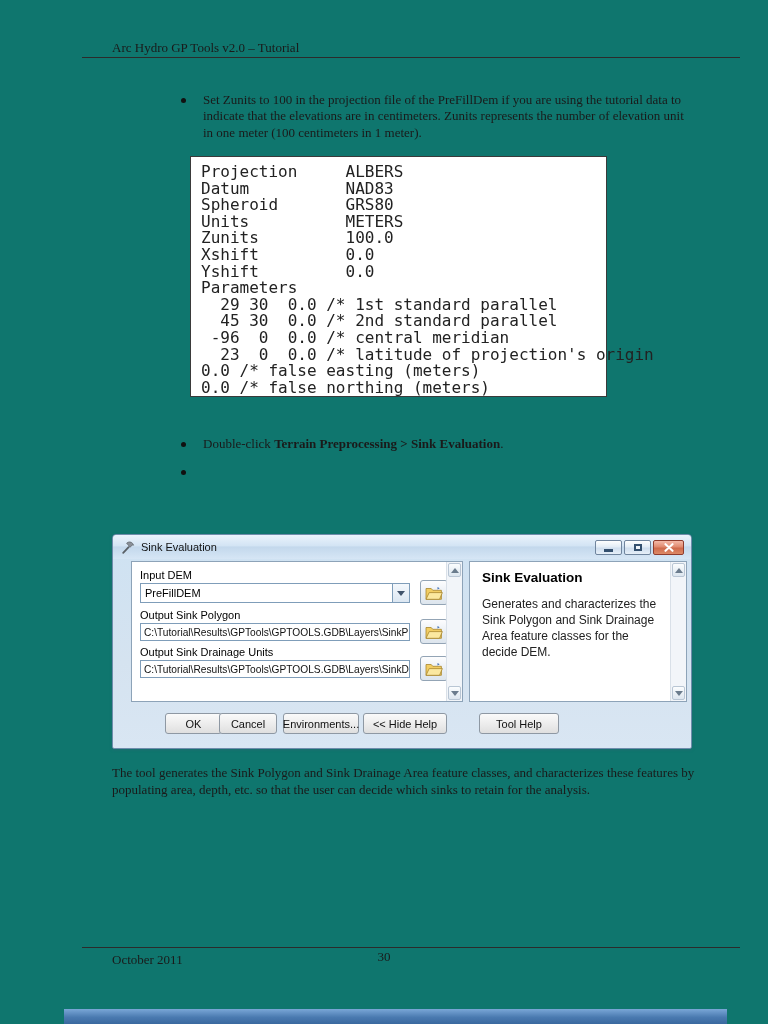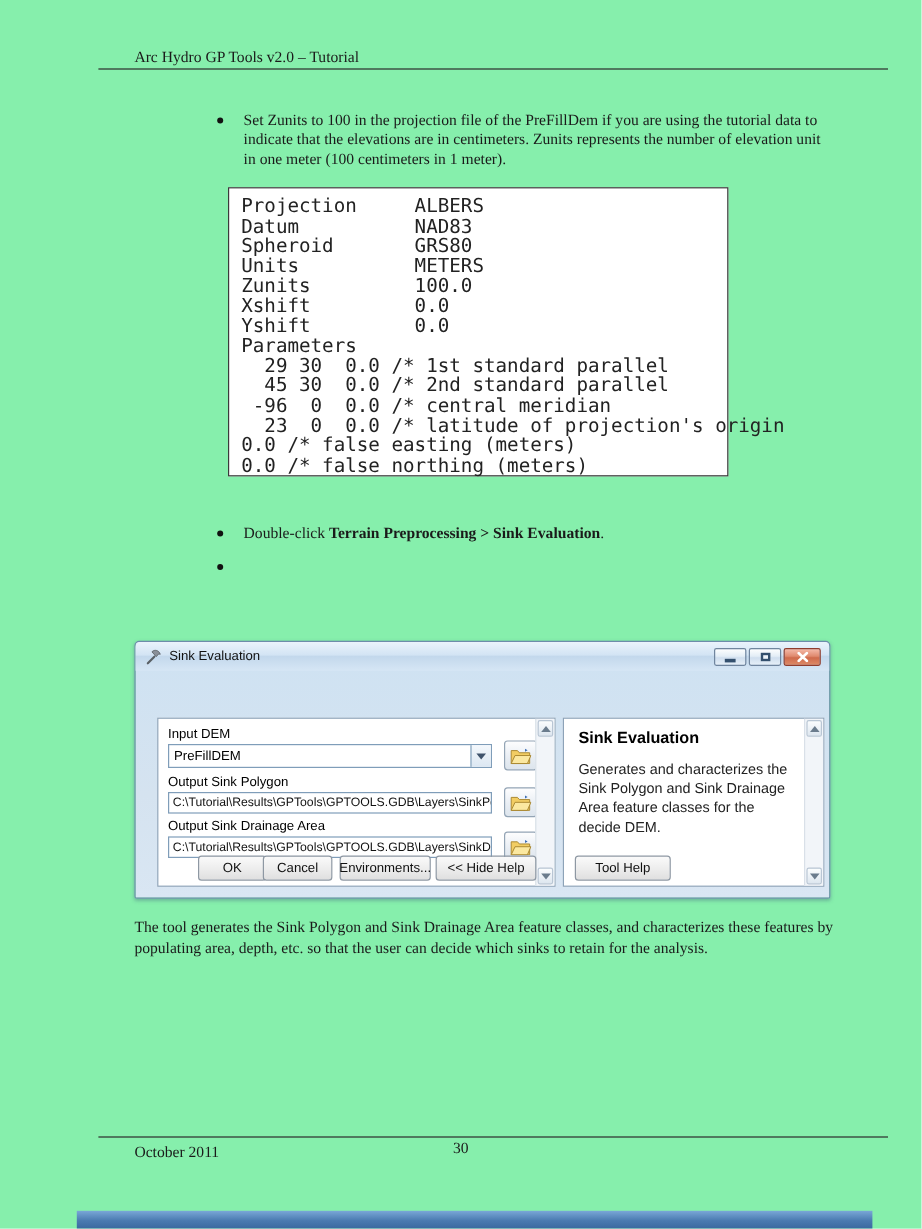--- a/index.html
+++ b/index.html
@@ -1,16 +1,16 @@
 <!DOCTYPE html>
 <html><head>
 <meta charset="utf-8">
 <style>
   html,body{margin:0;padding:0;background:#ffffff;}
-  #page{position:relative;width:768px;height:1024px;background:#86efac;overflow:hidden;
+  #page{position:relative;width:768px;height:1024px;background:#0f766e;overflow:hidden;
         font-family:"Liberation Serif",serif;color:#1a1a1a;}
   .abs{position:absolute;}
 
   
   .header-text{left:112px;top:40px;font-size:13px;}
   .header-rule{left:82px;top:57px;width:658px;border-top:1.6px solid #2b2b2b;height:0;}
   .footer-rule{left:82px;top:947px;width:658px;border-top:1.6px solid #2b2b2b;height:0;}
   .footer-date{left:112px;top:952px;font-size:13px;}
   .footer-page{left:0;top:949px;width:768px;text-align:center;font-size:13px;}
 
@@ -40,21 +40,21 @@
   .winbtns{position:absolute;right:7px;top:5px;display:flex;gap:2px;}
   .winbtn{height:15px;border:1px solid #70859e;border-radius:2px;display:flex;
           align-items:center;justify-content:center;box-sizing:border-box;
           background:linear-gradient(180deg,#fdfefe 0%,#e3edf6 45%,#cfdeee 55%,#e6eff8 100%);}
   .winbtn.min,.winbtn.max{width:27px;}
   .winbtn.close{width:31px;border-color:#8f3c2d;
           background:linear-gradient(180deg,#f4b9a8 0%,#e08a6f 45%,#cf6a4c 55%,#dd8a66 100%);}
   .min-glyph{width:9px;height:3px;background:#34506e;margin-top:6px;}
   .max-glyph{width:8px;height:7px;box-sizing:border-box;border:2px solid #34506e;background:#eef4fa;}
 
-  .panel{position:absolute;background:#fff;border:1px solid #8da3b8;box-sizing:border-box;margin-top:37px;}
+  .panel{position:absolute;background:#fff;border:1px solid #8da3b8;box-sizing:border-box;}
   .form-panel{left:18px;top:26px;width:332px;height:141px;}
   .help-panel{left:356px;top:26px;width:218px;height:141px;}
 
   .fld-label{position:absolute;font-size:11px;color:#000;}
   .textfield{position:absolute;height:18px;border:1px solid #7f9db9;background:#fff;
              font-size:10.2px;line-height:16px;padding:1px 3px;box-sizing:border-box;
              white-space:nowrap;overflow:hidden;color:#111;}
   .combo{position:absolute;left:8px;top:21px;width:270px;height:20px;border:1px solid #7f9db9;
          background:#fff;box-sizing:border-box;}
   .combo-text{position:absolute;left:4px;top:3px;font-size:11px;}
@@ -168,21 +168,21 @@
       <div class="fld-label" style="left:8px;top:47px;">Output Sink Polygon</div>
       <div class="textfield" style="left:8px;top:61px;width:270px;">C:\Tutorial\Results\GPTools\GPTOOLS.GDB\Layers\SinkPoly</div>
       <div class="browse-btn" style="top:57px;">
         <svg width="18" height="14" viewBox="0 0 18 14">
           <path d="M1 2.5 h5.2 l1.6 1.8 h8.6 v9 H1 z" fill="#f2cd63" stroke="#a8862f" stroke-width="0.8"></path>
           <path d="M1 13.3 L4.2 6.6 h13.2 l-2.9 6.7 z" fill="#fbe8a0" stroke="#a8862f" stroke-width="0.8"></path>
           <path d="M12.5 1 l2.2 1.2 l-2.2 1.2 z" fill="#3f6fb5"></path>
         </svg>
       </div>
 
-      <div class="fld-label" style="left:8px;top:84px;">Output Sink Drainage Area</div>
+      <div class="fld-label" style="left:8px;top:84px;">Output Sink Drainage Units</div>
       <div class="textfield" style="left:8px;top:98px;width:270px;">C:\Tutorial\Results\GPTools\GPTOOLS.GDB\Layers\SinkDA</div>
       <div class="browse-btn" style="top:94px;">
         <svg width="18" height="14" viewBox="0 0 18 14">
           <path d="M1 2.5 h5.2 l1.6 1.8 h8.6 v9 H1 z" fill="#f2cd63" stroke="#a8862f" stroke-width="0.8"></path>
           <path d="M1 13.3 L4.2 6.6 h13.2 l-2.9 6.7 z" fill="#fbe8a0" stroke="#a8862f" stroke-width="0.8"></path>
           <path d="M12.5 1 l2.2 1.2 l-2.2 1.2 z" fill="#3f6fb5"></path>
         </svg>
       </div>
 
       <div class="scrollbar">

